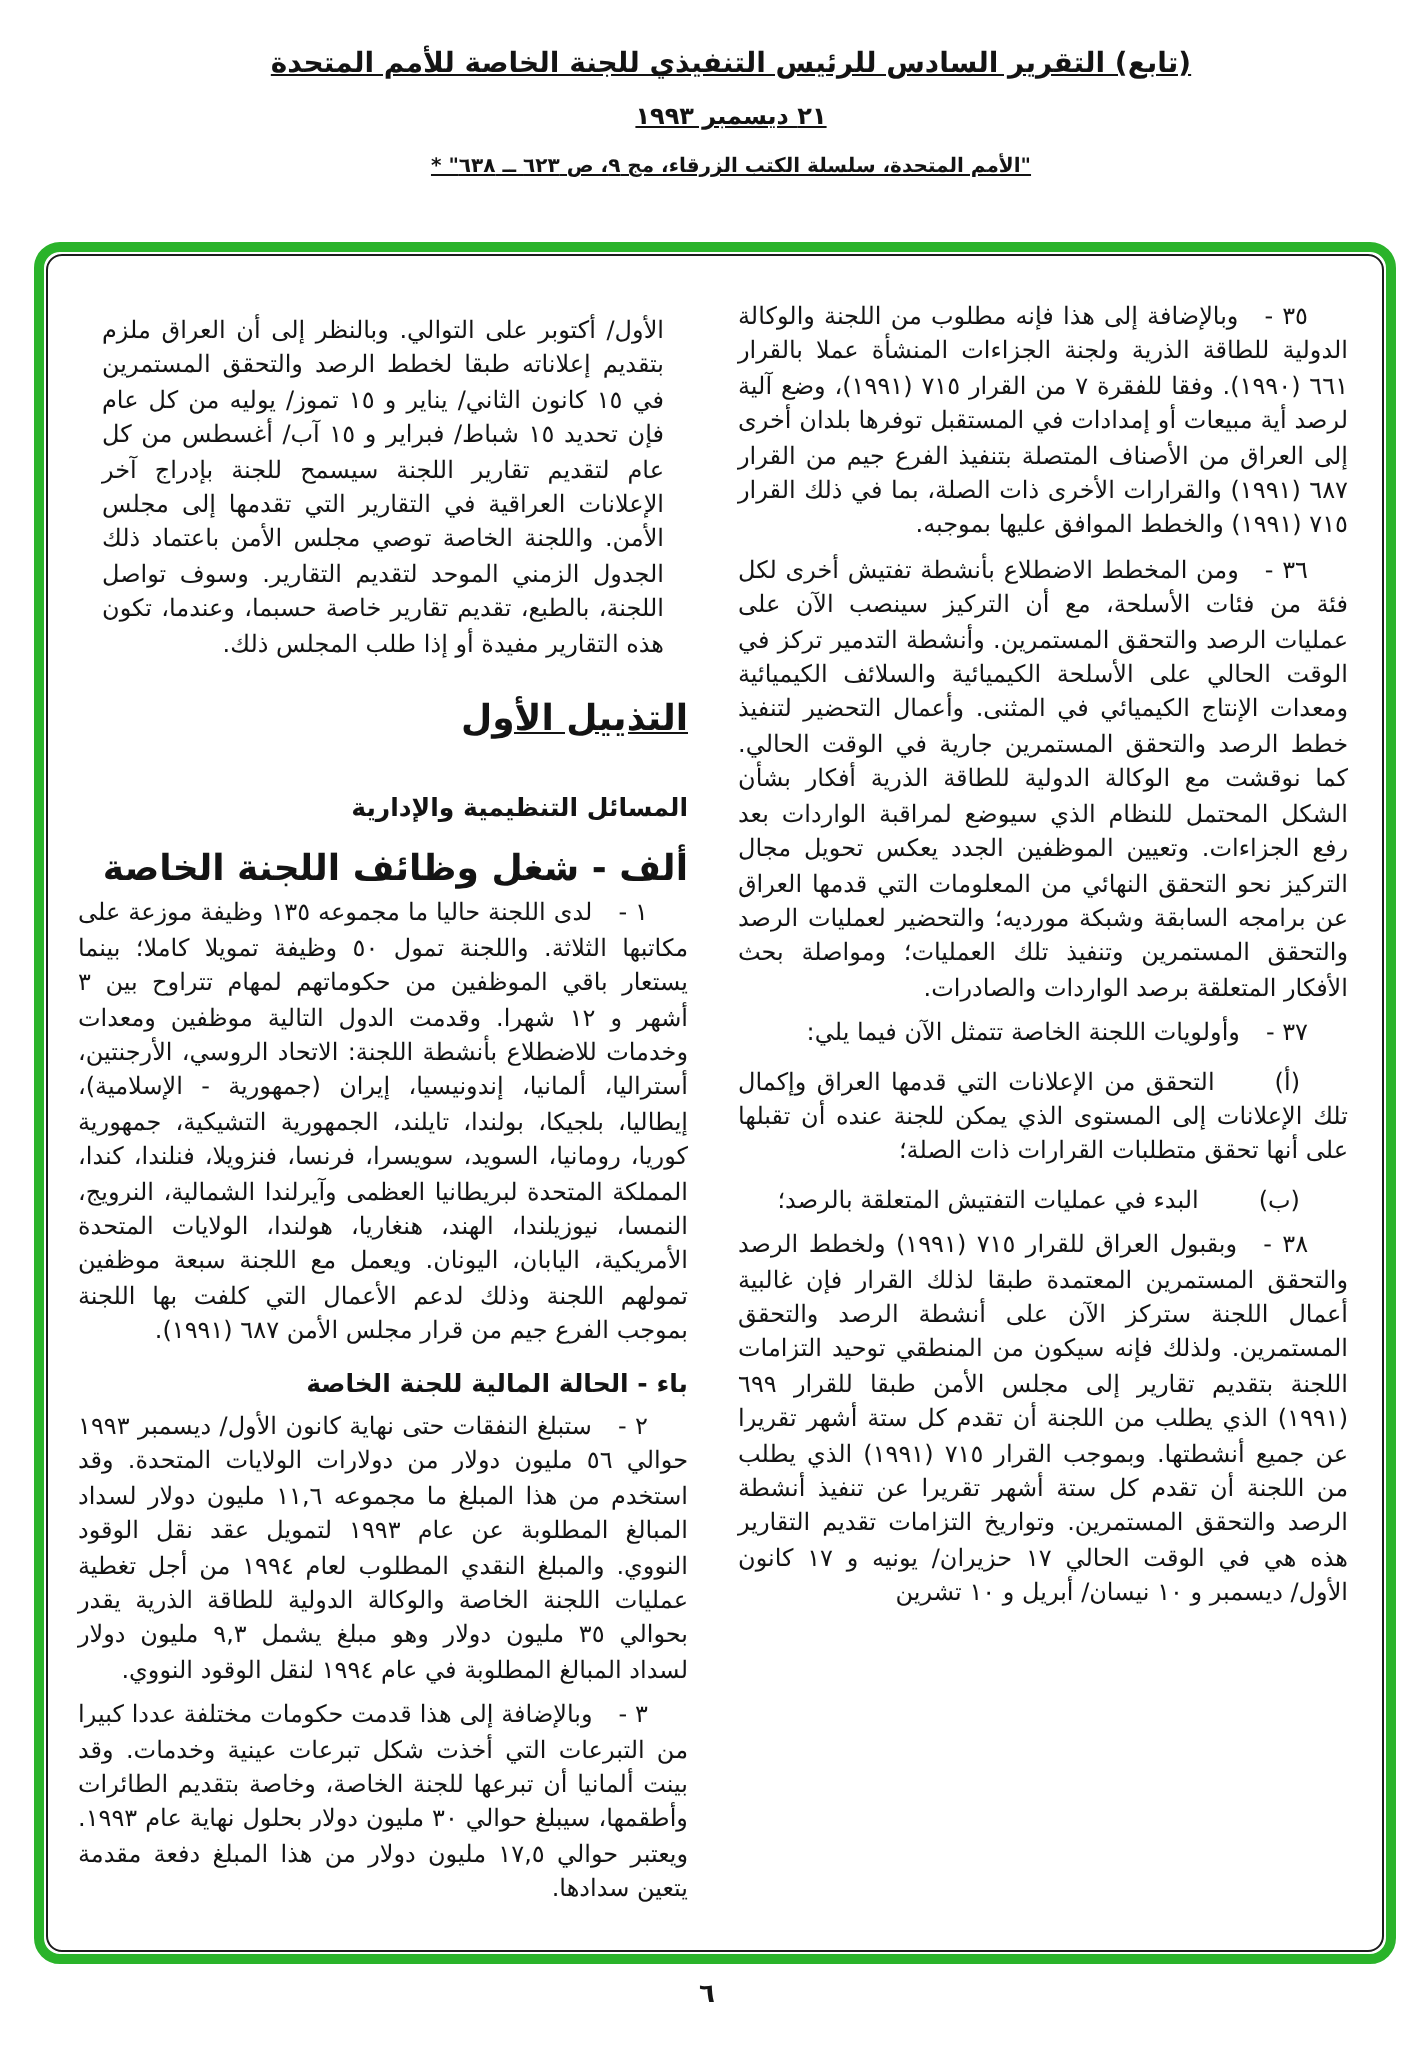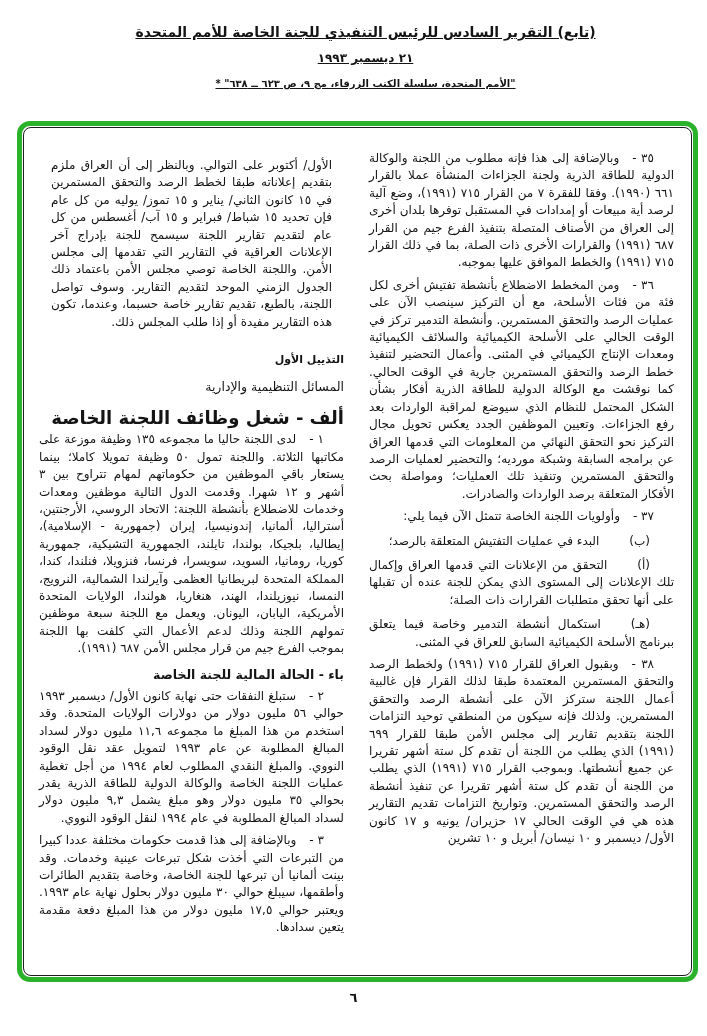--- a/index.html
+++ b/index.html
@@ -42,22 +42,22 @@
     text-align: justify;
     text-justify: inter-word;
   }
   .col p { margin: 0; }
   p.cont { margin: 12px; }
   p.para { margin-top: 5px; text-indent: 20px; }
   .pnum { font-weight: normal; margin-left: 13px; white-space: nowrap; }
   p.item { margin-top: 7px; text-indent: 24px; }
   .marker { margin-left: 30px; white-space: nowrap; }
   
-  .h-appendix { font-weight: bold; font-size: 11px; margin-top: 20px; text-align: right; }
-  .h-section  { font-weight: normal; font-size: 12.5px; margin-top: 10px; text-align: right; }
+  .h-appendix { font-weight: bold; font-size: 18px; margin-top: 20px; text-align: right; text-decoration: underline; }
+  .h-section  { font-weight: bold; font-size: 12.5px; margin-top: 27px; text-align: right; }
   .h-sub      { font-weight: bold; font-size: 18px; margin-top: 13px; text-align: right; }
   .h-sub2     { font-weight: bold; font-size: 12.5px; margin-top: 8px; text-align: right; }
   
   .pagenum {
     position: absolute; top: 990px; left: 0; width: 707px;
     text-align: center; font-size: 13px; font-weight: bold;
   }
 </style>
 </head>
 <body>
@@ -69,23 +69,22 @@
 </div>
 
 <div class="frame">
   <div class="frame-inner">
     <div class="columns">
 
       <div class="col">
         <p class="para"><span class="pnum">٣٥ -</span><span>وبالإضافة إلى هذا فإنه مطلوب من اللجنة والوكالة الدولية للطاقة الذرية ولجنة الجزاءات المنشأة عملا بالقرار ٦٦١ (١٩٩٠). وفقا للفقرة ٧ من القرار ٧١٥ (١٩٩١)، وضع آلية لرصد أية مبيعات أو إمدادات في المستقبل توفرها بلدان أخرى إلى العراق من الأصناف المتصلة بتنفيذ الفرع جيم من القرار ٦٨٧ (١٩٩١) والقرارات الأخرى ذات الصلة، بما في ذلك القرار ٧١٥ (١٩٩١) والخطط الموافق عليها بموجبه.</span></p>
         <p class="para"><span class="pnum">٣٦ -</span><span>ومن المخطط الاضطلاع بأنشطة تفتيش أخرى لكل فئة من فئات الأسلحة، مع أن التركيز سينصب الآن على عمليات الرصد والتحقق المستمرين. وأنشطة التدمير تركز في الوقت الحالي على الأسلحة الكيميائية والسلائف الكيميائية ومعدات الإنتاج الكيميائي في المثنى. وأعمال التحضير لتنفيذ خطط الرصد والتحقق المستمرين جارية في الوقت الحالي. كما نوقشت مع الوكالة الدولية للطاقة الذرية أفكار بشأن الشكل المحتمل للنظام الذي سيوضع لمراقبة الواردات بعد رفع الجزاءات. وتعيين الموظفين الجدد يعكس تحويل مجال التركيز نحو التحقق النهائي من المعلومات التي قدمها العراق عن برامجه السابقة وشبكة مورديه؛ والتحضير لعمليات الرصد والتحقق المستمرين وتنفيذ تلك العمليات؛ ومواصلة بحث الأفكار المتعلقة برصد الواردات والصادرات.</span></p>
         <p class="para"><span class="pnum">٣٧ -</span><span>وأولويات اللجنة الخاصة تتمثل الآن فيما يلي:</span></p>
+        <p class="item"><span class="marker">(أ)</span><span>التحقق من الإعلانات التي قدمها العراق وإكمال تلك الإعلانات إلى المستوى الذي يمكن للجنة عنده أن تقبلها على أنها تحقق متطلبات القرارات ذات الصلة؛</span></p>
         <p class="item"><span class="marker">(ب)</span><span>البدء في عمليات التفتيش المتعلقة بالرصد؛</span></p>
-        <p class="item"><span class="marker">(أ)</span><span>التحقق من الإعلانات التي قدمها العراق وإكمال تلك الإعلانات إلى المستوى الذي يمكن للجنة عنده أن تقبلها على أنها تحقق متطلبات القرارات ذات الصلة؛</span></p>
-        <p class="item"><span class="marker">(هـ)</span><span>استكمال أنشطة التدمير وخاصة فيما يتعلق ببرنامج الأسلحة الكيميائية السابق للعراق في المثنى.</span></p>
         <p class="para"><span class="pnum">٣٨ -</span><span>وبقبول العراق للقرار ٧١٥ (١٩٩١) ولخطط الرصد والتحقق المستمرين المعتمدة طبقا لذلك القرار فإن غالبية أعمال اللجنة ستركز الآن على أنشطة الرصد والتحقق المستمرين. ولذلك فإنه سيكون من المنطقي توحيد التزامات اللجنة بتقديم تقارير إلى مجلس الأمن طبقا للقرار ٦٩٩ (١٩٩١) الذي يطلب من اللجنة أن تقدم كل ستة أشهر تقريرا عن جميع أنشطتها. وبموجب القرار ٧١٥ (١٩٩١) الذي يطلب من اللجنة أن تقدم كل ستة أشهر تقريرا عن تنفيذ أنشطة الرصد والتحقق المستمرين. وتواريخ التزامات تقديم التقارير هذه هي في الوقت الحالي ١٧ حزيران/ يونيه و ١٧ كانون الأول/ ديسمبر و ١٠ نيسان/ أبريل و ١٠ تشرين</span></p>
       </div>
 
       <div class="col">
         <p class="cont">الأول/ أكتوبر على التوالي. وبالنظر إلى أن العراق ملزم بتقديم إعلاناته طبقا لخطط الرصد والتحقق المستمرين في ١٥ كانون الثاني/ يناير و ١٥ تموز/ يوليه من كل عام فإن تحديد ١٥ شباط/ فبراير و ١٥ آب/ أغسطس من كل عام لتقديم تقارير اللجنة سيسمح للجنة بإدراج آخر الإعلانات العراقية في التقارير التي تقدمها إلى مجلس الأمن. واللجنة الخاصة توصي مجلس الأمن باعتماد ذلك الجدول الزمني الموحد لتقديم التقارير. وسوف تواصل اللجنة، بالطبع، تقديم تقارير خاصة حسبما، وعندما، تكون هذه التقارير مفيدة أو إذا طلب المجلس ذلك.</p>
         <div class="h-appendix">التذييل الأول</div>
         <div class="h-section">المسائل التنظيمية والإدارية</div>
         <div class="h-sub">ألف - شغل وظائف اللجنة الخاصة</div>
         <p class="para"><span class="pnum">١ -</span><span>لدى اللجنة حاليا ما مجموعه ١٣٥ وظيفة موزعة على مكاتبها الثلاثة. واللجنة تمول ٥٠ وظيفة تمويلا كاملا؛ بينما يستعار باقي الموظفين من حكوماتهم لمهام تتراوح بين ٣ أشهر و ١٢ شهرا. وقدمت الدول التالية موظفين ومعدات وخدمات للاضطلاع بأنشطة اللجنة: الاتحاد الروسي، الأرجنتين، أستراليا، ألمانيا، إندونيسيا، إيران (جمهورية - الإسلامية)، إيطاليا، بلجيكا، بولندا، تايلند، الجمهورية التشيكية، جمهورية كوريا، رومانيا، السويد، سويسرا، فرنسا، فنزويلا، فنلندا، كندا، المملكة المتحدة لبريطانيا العظمى وآيرلندا الشمالية، النرويج، النمسا، نيوزيلندا، الهند، هنغاريا، هولندا، الولايات المتحدة الأمريكية، اليابان، اليونان. ويعمل مع اللجنة سبعة موظفين تمولهم اللجنة وذلك لدعم الأعمال التي كلفت بها اللجنة بموجب الفرع جيم من قرار مجلس الأمن ٦٨٧ (١٩٩١).</span></p>
         <div class="h-sub2">باء - الحالة المالية للجنة الخاصة</div>

